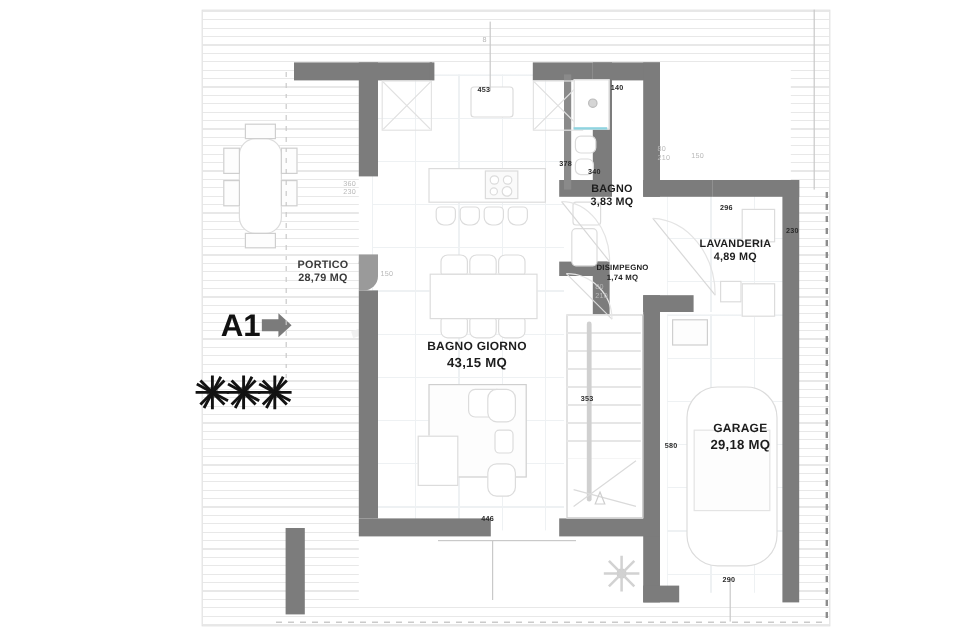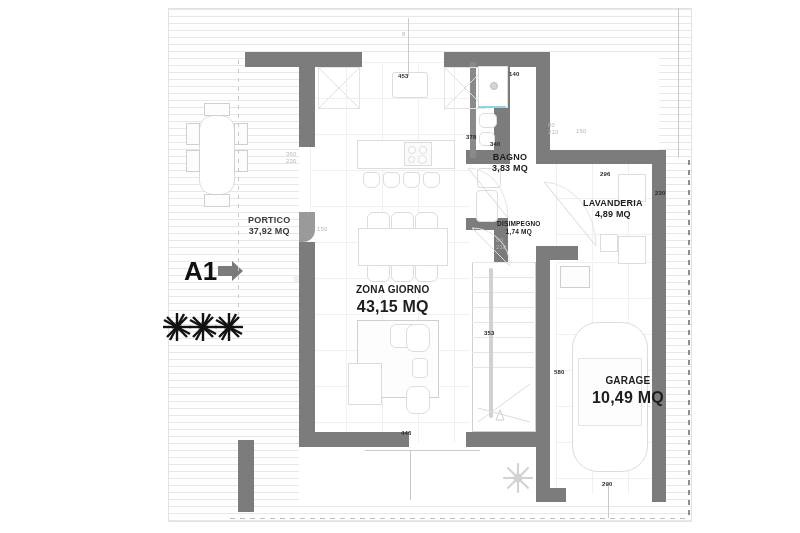--- a/index.html
+++ b/index.html
@@ -29,21 +29,21 @@
   .fx{position:absolute;border:1px solid #dcdcdc;background:#ffffff;}
   .fx2{position:absolute;border:1px solid #cfcfcf;background:#fdfdfd;}
   .round{border-radius:50%;}
 
   
   .rlabel{position:absolute;text-align:center;color:#1d1d1d;
           font-weight:bold;letter-spacing:.2px;line-height:1.25;white-space:nowrap;}
   .rlabel .nm{display:block;font-size:9px;}
   .rlabel .ar{display:block;font-size:9px;}
   .rlabel.big .nm{font-size:10px;}
-  .rlabel.big .ar{font-size:16px;}
+  .rlabel.big .ar{font-size:11px;}
   .rlabel.sm .nm{font-size:6.5px;}
   .rlabel.sm .ar{font-size:6.5px;}
   .rlabel.port{color:#3a3a3a;}
 
   
   .dim{position:absolute;font-size:6px;color:#2a2a2a;font-weight:bold;
        white-space:nowrap;letter-spacing:.2px;}
   .dim.faint{color:#b9b9b9;font-weight:normal;}
   .dimline{position:absolute;background:#c9c9c9;}
 
@@ -297,46 +297,46 @@
         <line x1="17" y1="15" x2="27" y2="5"></line>
           <line x1="17" y1="15" x2="27" y2="25"></line>
         <line x1="17" y1="15" x2="7" y2="25"></line>
           <line x1="17" y1="15" x2="7" y2="5"></line>
       </g>
     </svg>
   </div>
 
   <div class="rlabel port" style="left:248px;top:215px;">
     <span class="nm">PORTICO</span>
-    <span class="ar">37,92 MQ</span>
+    <span class="ar">28,79 MQ</span>
   </div>
 
   <div class="rlabel big" style="left:356px;top:284px;">
-    <span class="nm">ZONA GIORNO</span>
+    <span class="nm">BAGNO GIORNO</span>
     <span class="ar">43,15 MQ</span>
   </div>
 
   <div class="rlabel" style="left:492px;top:152px;">
     <span class="nm">BAGNO</span>
     <span class="ar">3,83 MQ</span>
   </div>
 
   <div class="rlabel sm" style="left:497px;top:220px;">
     <span class="nm">DISIMPEGNO</span>
     <span class="ar">1,74 MQ</span>
   </div>
 
   <div class="rlabel" style="left:583px;top:198px;">
     <span class="nm">LAVANDERIA</span>
     <span class="ar">4,89 MQ</span>
   </div>
 
-  <div class="rlabel big" style="left:592px;top:352px;margin-top:23px;">
+  <div class="rlabel big" style="left:592px;top:352px;">
     <span class="nm">GARAGE</span>
-    <span class="ar">10,49 MQ</span>
+    <span class="ar">29,18 MQ</span>
   </div>
 
   <div class="dimline" style="left:408px;top:18px;width:1px;height:58px;"></div>
   <div class="dim" style="left:398px;top:73px;">453</div>
   <div class="dim faint" style="left:402px;top:31px;">8</div>
 
   <div class="dim" style="left:509px;top:71px;">140</div>
 
   <div class="dim" style="left:466px;top:134px;">378</div>
   <div class="dim" style="left:490px;top:141px;">340</div>

